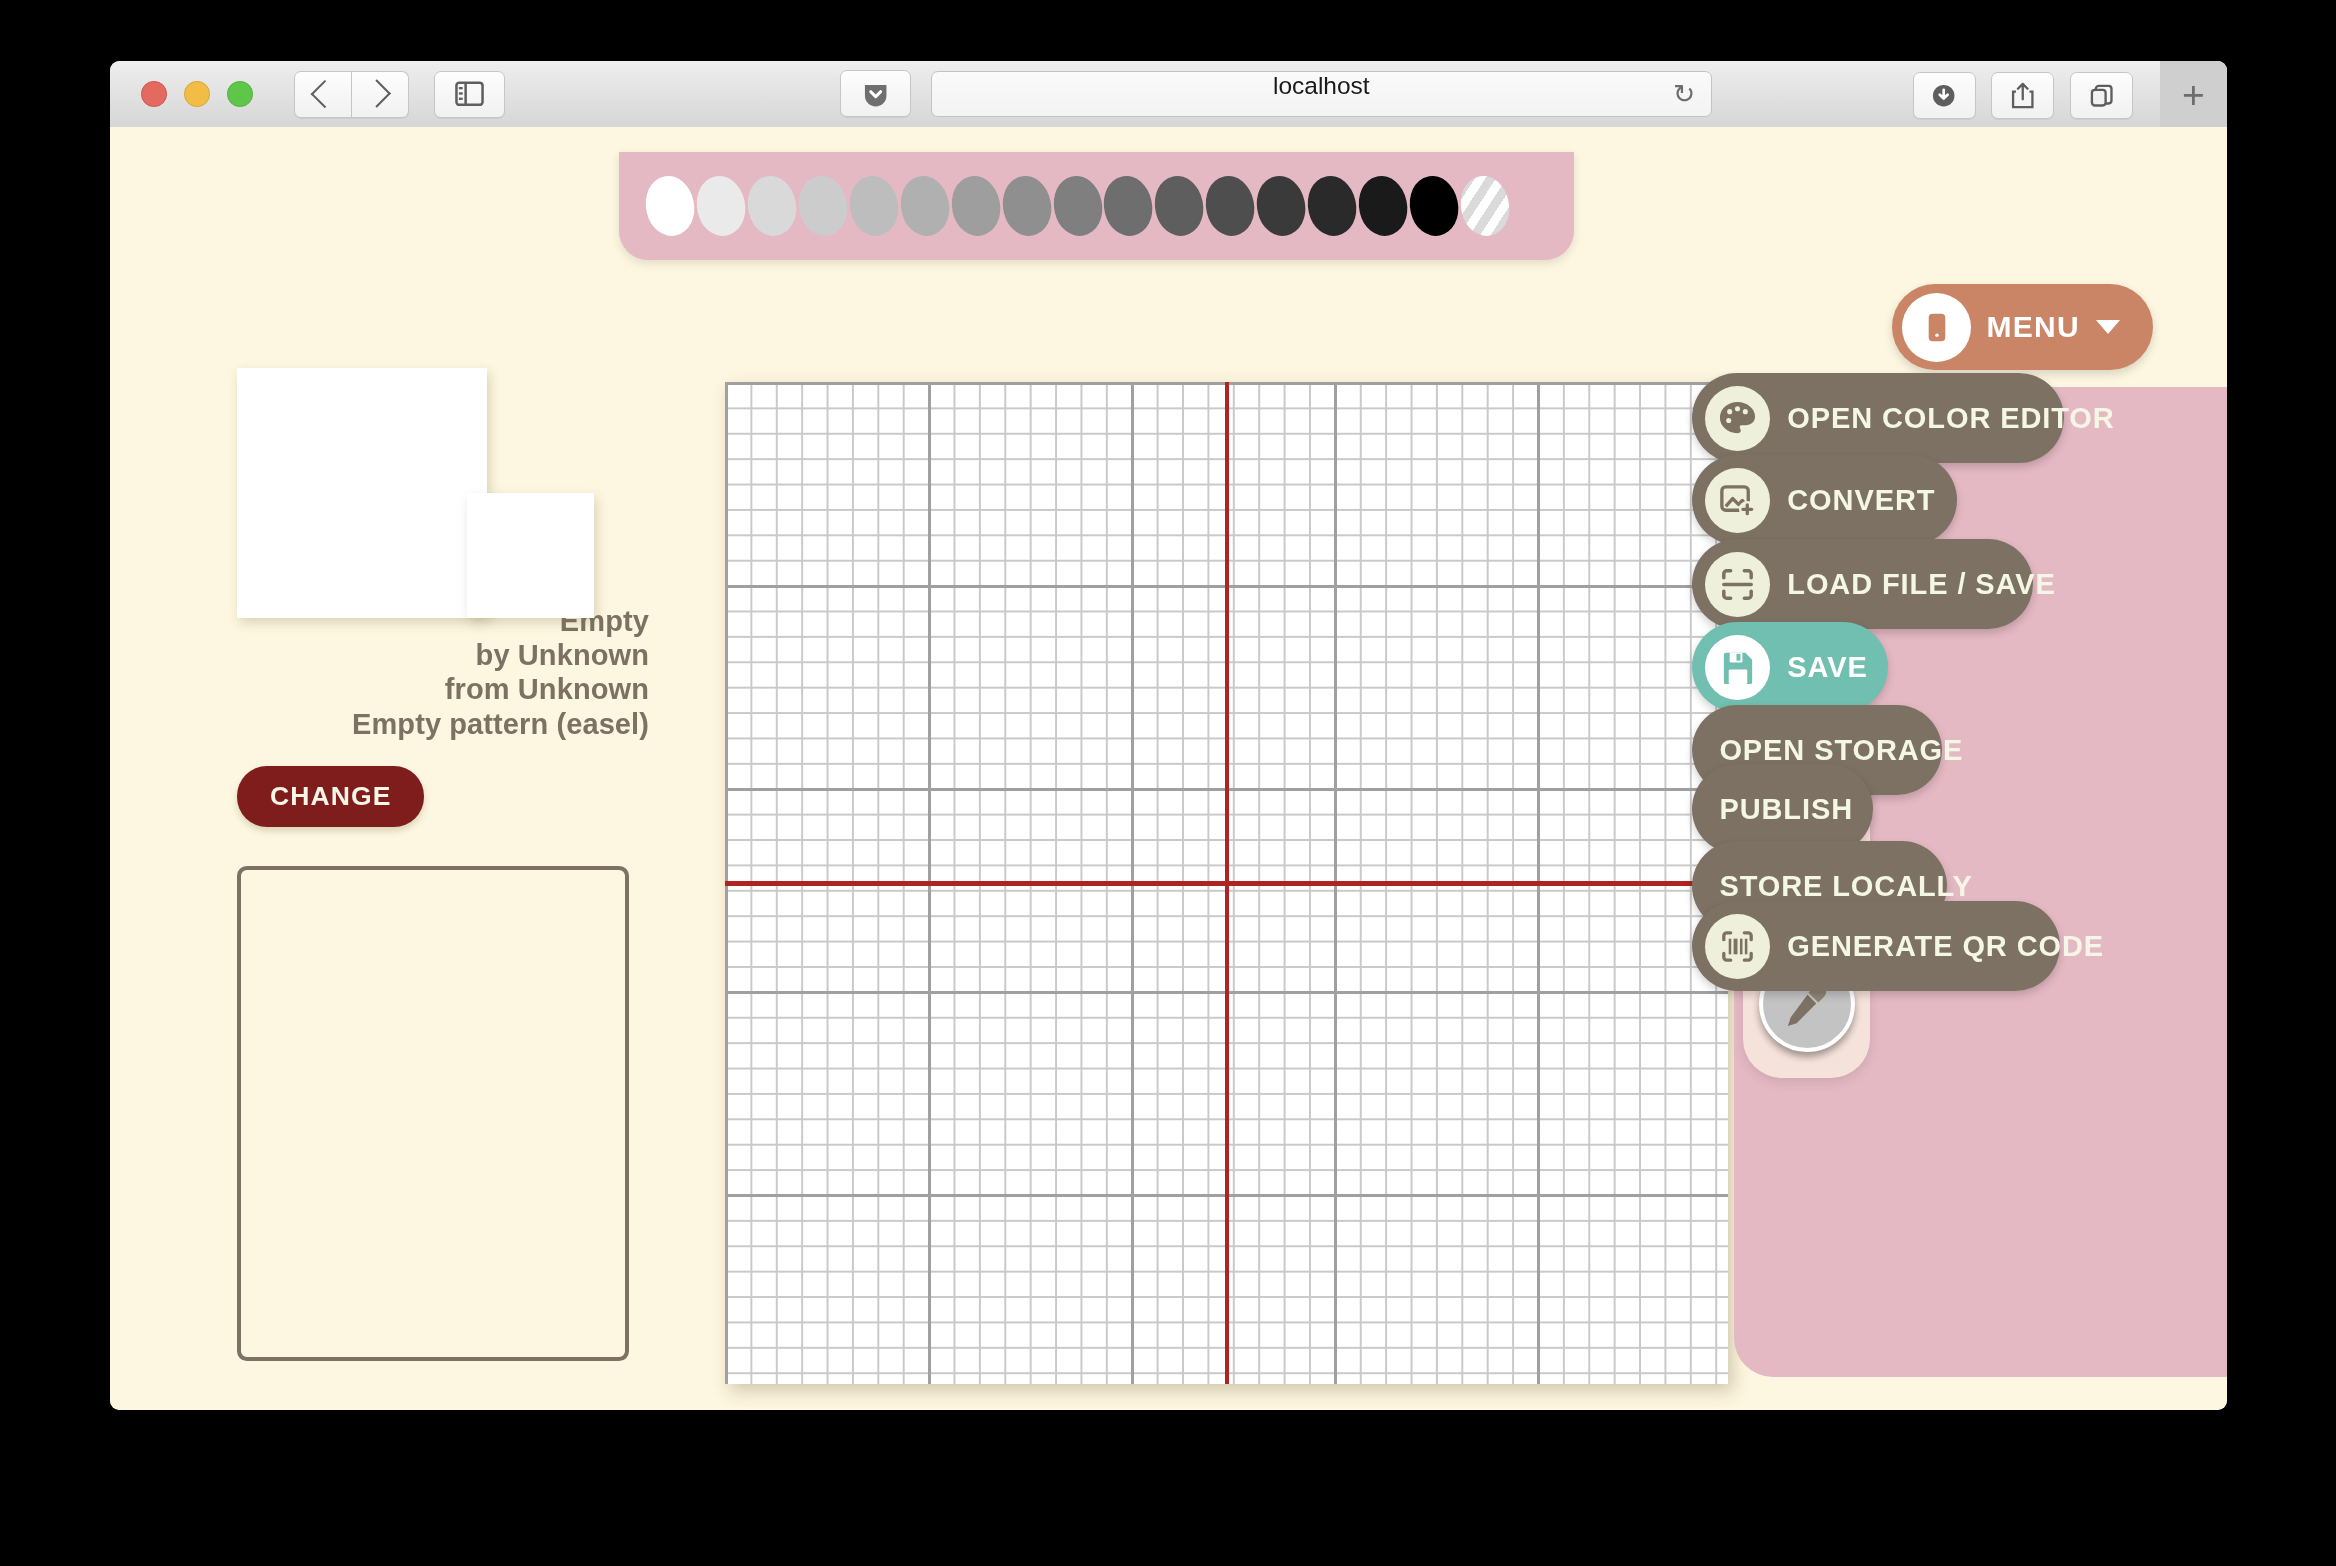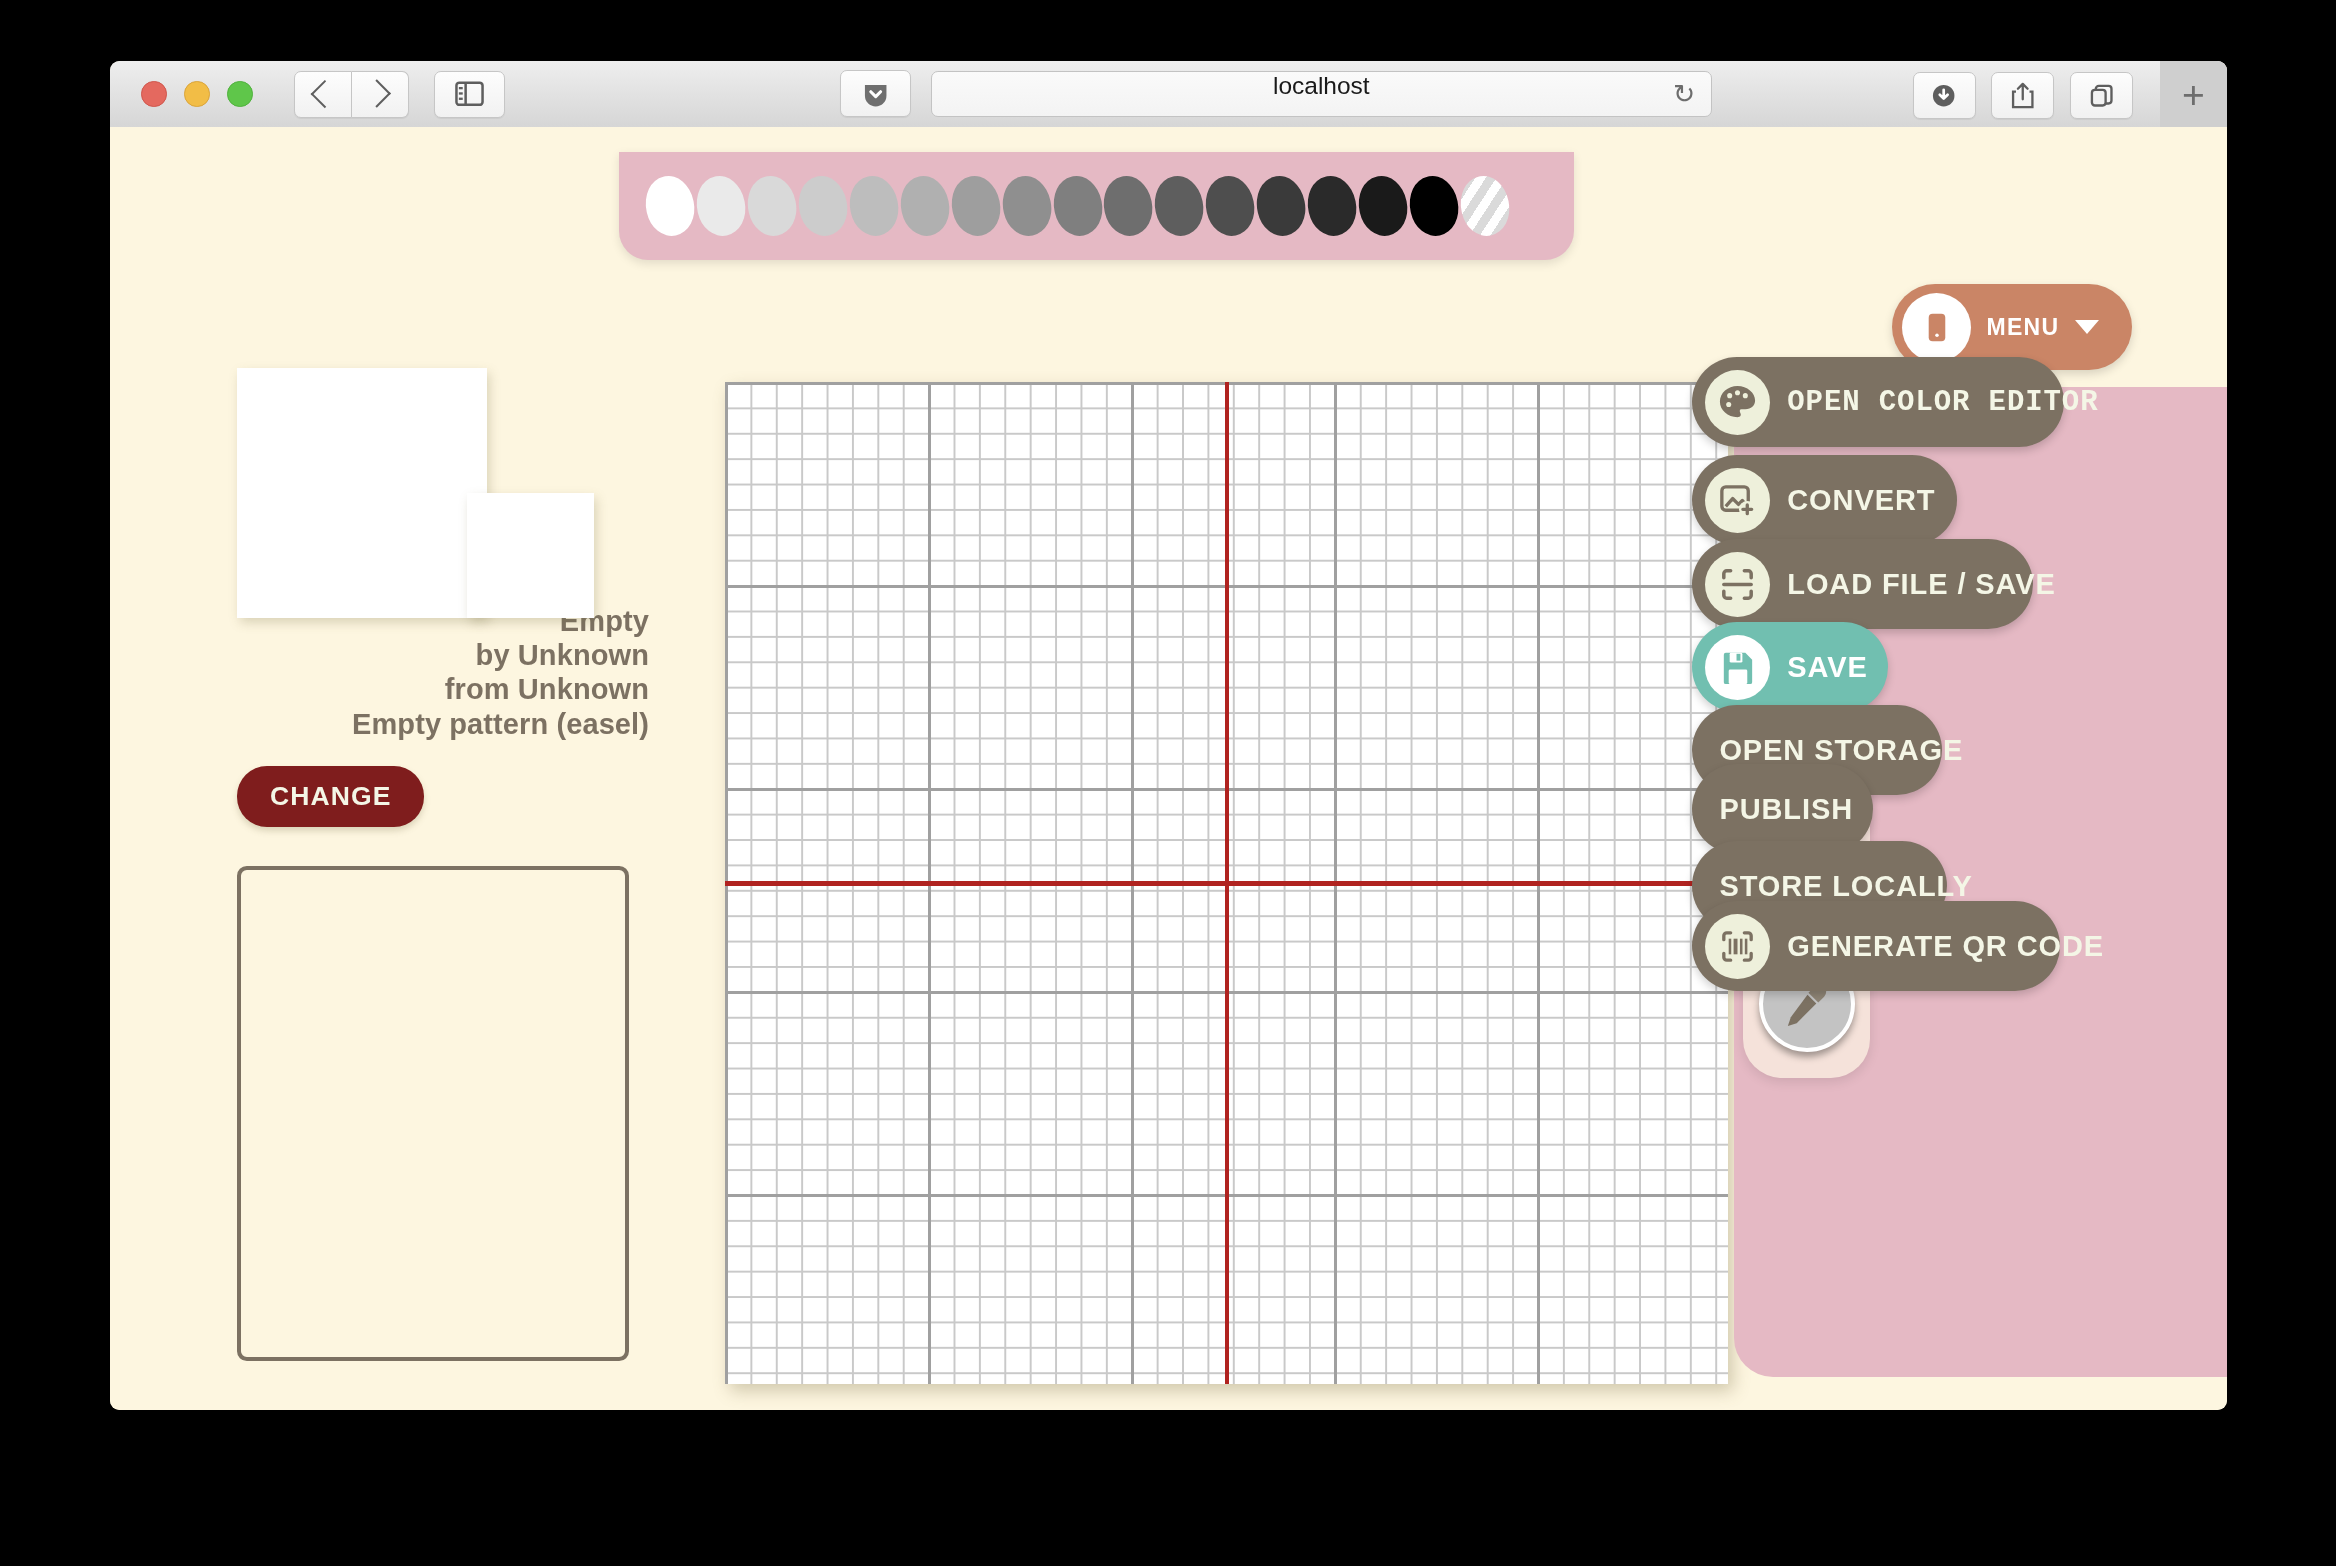--- a/index.html
+++ b/index.html
@@ -167,21 +167,21 @@
   
   .menu-btn{
     position:absolute;left:1782px;top:157px;
     height:86px;padding:0 33px 0 9.8px;
     border-radius:43px;background:#ca8566;
     display:flex;align-items:center;gap:15.7px;
     box-shadow:0 3.9px 9.8px rgba(0,0,0,.15);
     z-index:6;
   }
   .menu-circle{width:69px;height:69px;border-radius:50%;background:#fff;display:flex;align-items:center;justify-content:center;}
-  .menu-label{color:#fff;font-size:23px;font-weight:bold;letter-spacing:1.3px;text-align:right;}
+  .menu-label{color:#fff;font-size:30px;font-weight:bold;letter-spacing:1.3px;text-align:right;}
   .caret{width:0;height:0;border-left:12.7px solid transparent;border-right:12.7px solid transparent;border-top:14.7px solid #fff;}
 
   .right-panel{
     position:absolute;left:1624px;top:260px;
     width:567px;height:990px;
     background:#e5b9c4;
     border-radius:39px 0 39px 39px;
     z-index:3;
   }
   .rbtn{
@@ -343,21 +343,21 @@
         <svg width="39" height="39" viewBox="0 0 40 40">
           <rect x="12" y="6" width="17" height="28" rx="4" fill="#ca8566"></rect>
           <circle cx="20.5" cy="28" r="1.8" fill="#ffffff"></circle>
         </svg>
       </span>
       <span class="menu-label">MENU</span>
       <span class="caret"></span>
     </div>
 
     <div id="action-host">
-        <div class="rbtn" style="top: 230px; width: 372px; left: 1582px; position: absolute; z-index: 6; font-family: Liberation Mono, monospace;">
+        <div class="rbtn" style="top: 246px; width: 372px; left: 1582px; position: absolute; z-index: 6;">
           <span class="ic">
             <svg width="43" height="43" viewBox="0 0 44 44">
               <path d="M22 5C12 5 4 12 4 21c0 9 8 16 18 16 3 0 4-2 3-4-1-2-1-4 1-4h4c6 0 10-4 10-9 0-8-8-15-18-15z" fill="#7c7162"></path>
               <circle cx="14" cy="15" r="2.6" fill="#eef0db"></circle>
               <circle cx="22" cy="12" r="2.6" fill="#eef0db"></circle>
               <circle cx="30" cy="15" r="2.6" fill="#eef0db"></circle>
               <circle cx="13" cy="24" r="2.6" fill="#eef0db"></circle>
             </svg>
           </span>
           <span class="txt">OPEN COLOR EDITOR</span>

